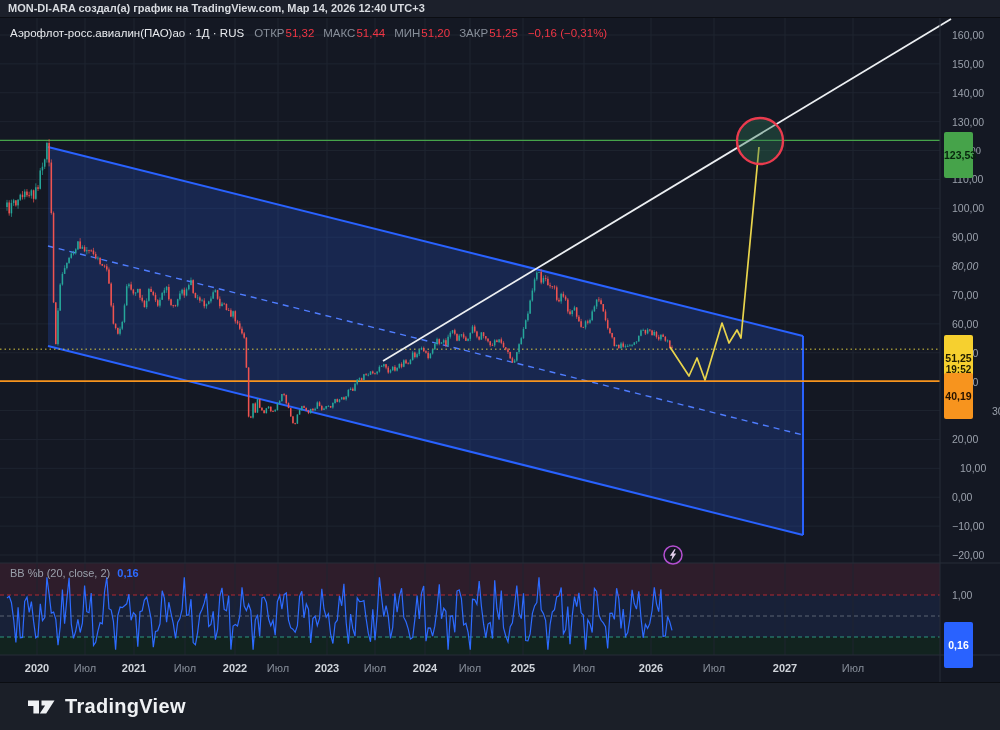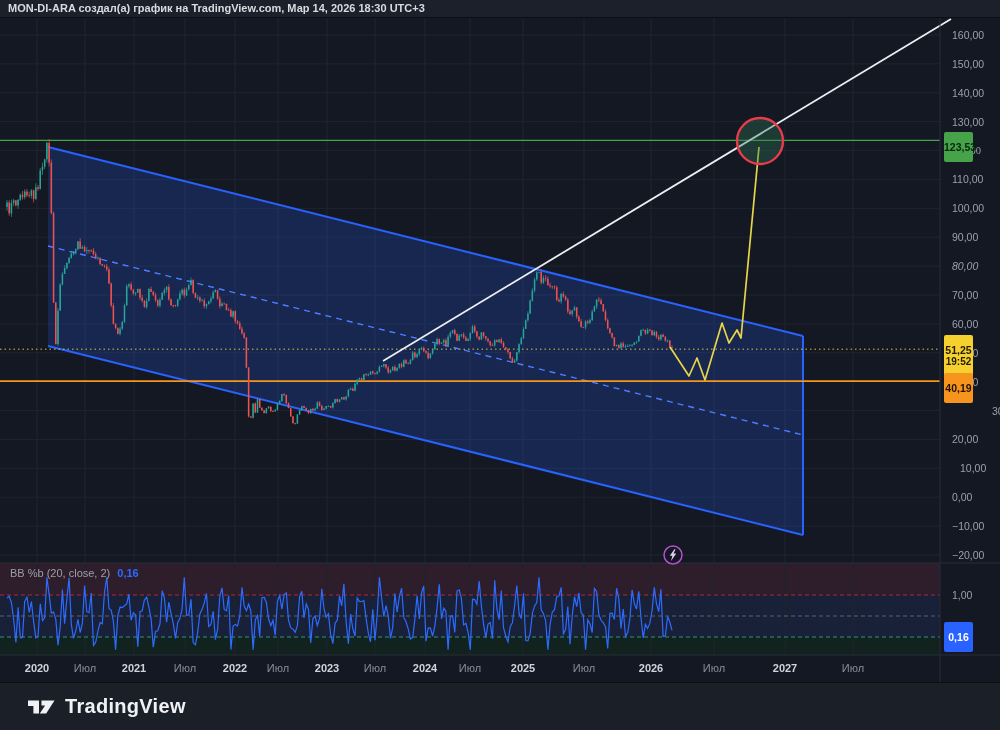--- a/index.html
+++ b/index.html
@@ -11,21 +11,21 @@
   .chart{position:absolute;top:18px;left:0;width:1000px;height:664px}
   svg.plot{position:absolute;top:0;left:0;display:block}
   .legend{position:absolute;left:10px;top:9px;font-size:11.5px;color:#e8eaee;display:flex;gap:10px;
           align-items:baseline;white-space:nowrap;z-index:5}
   .legend .sym{color:#e8eaee}
   .legend .fld{color:#878e99}
   .legend .fld b{color:#f23645;font-weight:normal;margin-left:1px}
   .legend .chg{color:#f23645}
   .plabel{position:absolute;left:952px;font-size:10.5px;color:#9aa0ab;z-index:3;white-space:nowrap}
   .badge{position:absolute;left:944px;width:29px;text-align:center;font-size:10.5px;font-weight:bold;
-         border-radius:2px;padding:9px 0;z-index:4;line-height:12px}
+         border-radius:2px;padding:17px 0;z-index:4;line-height:12px}
   .badge.green{background:#46a34a;color:#07260d}
   .badge.yellow{background:#f6d02f;color:#211d00}
   .badge.orange{background:#f7941e;color:#241200}
   .badge.blue{background:#2962ff;color:#fff}
   .badge .cd{font-weight:bold;font-size:10px}
   .tlabel{position:absolute;transform:translateX(-50%);font-size:11px;color:#878e99;top:644px;z-index:3;white-space:nowrap}
   .tlabel.major{color:#d0d4da;font-weight:bold}
   .ind-title{position:absolute;left:10px;top:549px;font-size:11px;color:#9aa0ab;z-index:5;white-space:nowrap}
   .ind-title .v{color:#2d6bff;font-weight:bold;margin-left:7px}
   .strip{position:absolute;z-index:2}
@@ -33,21 +33,21 @@
   .footer{position:absolute;left:0;right:0;bottom:0;height:48px;background:#1b1f28;border-top:1px solid #0b0d12;
           display:flex;align-items:center;padding-left:27px;gap:9px}
   .logo-text{font-size:20px;font-weight:bold;color:#eff1f4;letter-spacing:.3px}
 </style>
 </head>
 <body>
 
 <div class="screen">
 
   <div class="topbar">
-    <span>MON-DI-ARA создал(а) график на TradingView.com, Мар 14, 2026 18:30 UTC+3</span>
+    <span>MON-DI-ARA создал(а) график на TradingView.com, Мар 14, 2026 12:40 UTC+3</span>
   </div>
 
   <div class="chart">
     <svg class="plot" id="plot" width="1000" height="664">
         <g>
           <rect x="0" y="545" width="940" height="32" fill="#2e1d2b"></rect>
           <rect x="0" y="577" width="940" height="42" fill="#182138"></rect>
           <rect x="0" y="619" width="940" height="18" fill="#12231f"></rect>
         </g>
         <g>
@@ -718,20 +718,30 @@
           <line x1="0" y1="619" x2="940" y2="619" stroke="#2a9680" stroke-width="1" stroke-dasharray="4,3"></line>
           <polyline points="7.0,580.0 9.2,578.3 11.4,584.5 13.7,601.8 15.9,624.5 18.1,589.2 20.3,619.7 22.5,619.4 24.7,583.3 27.0,579.2 29.2,594.3 31.4,583.5 33.6,603.4 35.8,619.8 38.0,618.0 40.3,585.8 42.5,602.6 44.7,599.6 46.9,559.4 49.1,576.1 51.3,595.1 53.6,594.1 55.8,601.4 58.0,627.1 60.2,609.0 62.4,571.5 64.6,605.8 66.8,581.6 69.1,559.8 71.3,606.1 73.5,620.4 75.7,613.1 77.9,601.3 80.2,614.5 82.4,605.2 84.6,567.6 86.8,593.7 89.0,594.7 91.2,575.0 93.5,627.5 95.7,624.2 97.9,613.2 100.1,604.7 102.3,605.8 104.5,574.2 106.8,559.4 109.0,590.7 111.2,592.1 113.4,603.4 115.6,631.6 117.8,597.7 120.1,589.1 122.3,589.7 124.5,587.7 126.7,585.8 128.9,576.2 131.1,602.3 133.4,594.7 135.6,597.1 137.8,628.6 140.0,593.6 142.2,592.8 144.4,582.0 146.7,579.2 148.9,589.3 151.1,600.9 153.3,629.2 155.5,613.4 157.7,612.8 160.0,605.8 162.2,572.7 164.4,580.0 166.6,604.2 168.8,584.2 171.0,595.2 173.3,605.7 175.5,620.3 177.7,604.4 179.9,600.6 182.1,591.2 184.3,559.4 186.6,597.3 188.8,596.9 191.0,581.2 193.2,624.6 195.4,626.8 197.6,614.6 199.9,595.9 202.1,591.2 204.3,584.9 206.5,575.5 208.7,608.5 210.9,606.5 213.2,593.4 215.4,621.6 217.6,611.3 219.8,578.3 222.0,569.9 224.2,591.4 226.5,592.8 228.7,577.6 230.9,631.6 233.1,608.0 235.3,606.5 237.5,608.1 239.8,598.0 242.0,569.4 244.2,588.0 246.4,592.6 248.6,586.2 250.8,592.6 253.1,631.6 255.3,602.1 257.5,596.6 259.7,618.1 261.9,580.0 264.1,579.3 266.4,584.4 268.6,601.0 270.8,607.7 273.0,602.3 275.2,617.2 277.4,583.5 279.7,577.3 281.9,591.1 284.1,576.7 286.3,575.0 288.5,602.2 290.7,609.7 292.9,611.2 295.2,614.3 297.4,607.6 299.6,578.4 301.8,573.3 304.0,599.9 306.3,586.0 308.5,591.2 310.7,624.9 312.9,600.6 315.1,598.1 317.3,607.7 319.6,600.1 321.8,570.8 324.0,591.0 326.2,599.2 328.4,595.8 330.6,616.2 332.9,625.5 335.1,605.2 337.3,602.2 339.5,577.9 341.7,587.8 343.9,565.8 346.2,604.8 348.4,625.6 350.6,596.1 352.8,610.7 355.0,618.2 357.2,579.9 359.5,583.6 361.7,583.5 363.9,582.6 366.1,600.4 368.3,615.2 370.5,623.8 372.8,591.3 375.0,622.1 377.2,596.6 379.4,559.4 381.6,579.7 383.8,598.6 386.1,587.6 388.3,598.7 390.5,620.5 392.7,609.3 394.9,575.2 397.1,594.1 399.4,578.3 401.6,570.2 403.8,599.4 406.0,603.7 408.2,610.8 410.4,621.0 412.7,619.5 414.9,600.9 417.1,577.5 419.3,600.9 421.5,575.0 423.7,568.0 426.0,623.1 428.2,609.8 430.4,610.1 432.6,618.1 434.8,608.2 437.0,590.8 439.3,566.4 441.5,600.8 443.7,590.3 445.9,593.3 448.1,631.6 450.3,598.2 452.6,597.8 454.8,614.3 457.0,573.1 459.2,571.8 461.4,580.5 463.6,606.9 465.9,605.3 468.1,614.3 470.3,631.6 472.5,581.3 474.7,581.6 476.9,586.2 479.2,563.0 481.4,588.1 483.6,606.2 485.8,619.6 488.0,606.1 490.2,604.5 492.5,620.6 494.7,562.3 496.9,590.7 499.1,601.6 501.3,572.6 503.5,609.7 505.8,618.2 508.0,623.9 510.2,608.7 512.4,604.9 514.6,587.5 516.8,567.5 519.1,595.3 521.3,600.6 523.5,575.3 525.7,622.5 527.9,622.9 530.1,615.9 532.4,595.4 534.6,587.9 536.8,584.5 539.0,559.4 541.2,591.9 543.4,595.6 545.6,602.4 547.9,631.6 550.1,606.3 552.3,594.0 554.5,591.6 556.7,579.0 559.0,577.9 561.2,569.5 563.4,615.7 565.6,611.5 567.8,588.5 570.0,626.2 572.3,597.1 574.5,578.6 576.7,588.7 578.9,574.8 581.1,594.8 583.3,597.0 585.6,631.6 587.8,601.8 590.0,605.9 592.2,614.5 594.4,570.4 596.6,573.4 598.9,596.8 601.1,602.3 603.3,604.9 605.5,608.7 607.7,630.5 609.9,595.4 612.1,595.1 614.4,601.4 616.6,570.2 618.8,580.9 621.0,610.4 623.2,591.0 625.5,618.3 627.7,614.6 629.9,600.8 632.1,571.9 634.3,585.5 636.5,591.1 638.8,573.3 641.0,600.0 643.2,619.8 645.4,606.3 647.6,610.4 649.8,605.4 652.1,592.5 654.3,569.4 656.5,585.8 658.7,593.7 660.9,571.4 663.1,618.4 665.4,617.7 667.6,598.5 669.8,604.0 672.0,612.3" fill="none" stroke="#2d6bff" stroke-width="1.2"></polyline>
         </g>
         <g>
           <line x1="0" y1="545" x2="1000" y2="545" stroke="#272c38" stroke-width="1"></line>
           <line x1="0" y1="637" x2="1000" y2="637" stroke="#272c38" stroke-width="1"></line>
           <line x1="940" y1="0" x2="940" y2="664" stroke="#272c38" stroke-width="1"></line>
         </g>
       </svg>
 
+    <div class="legend">
+      <span class="sym">Аэрофлот-росс.авиалин(ПАО)ао · 1Д · RUS</span>
+      <span id="legend-fields" style="display:flex;gap:9px">
+          <span class="fld">ОТКР<b>51,32</b></span>
+          <span class="fld">МАКС<b>51,44</b></span>
+          <span class="fld">МИН<b>51,20</b></span>
+          <span class="fld">ЗАКР<b>51,25</b></span>
+        </span>
+      <span class="chg">−0,16 (−0,31%)</span>
+    </div>
 
     <div class="ind-title">
       <span>BB %b (20, close, 2)</span><span class="v">0,16</span>
     </div>
 
     <div class="strip" id="price-scale" style="left:940px;top:0;width:60px;height:637px"></div>
     <div class="strip" id="time-scale" style="left:0;top:637px;width:1000px;height:27px"></div>
 
     <div class="badge green" id="badge-target" style="top: 114.358px;">
       <span>123,53</span>

